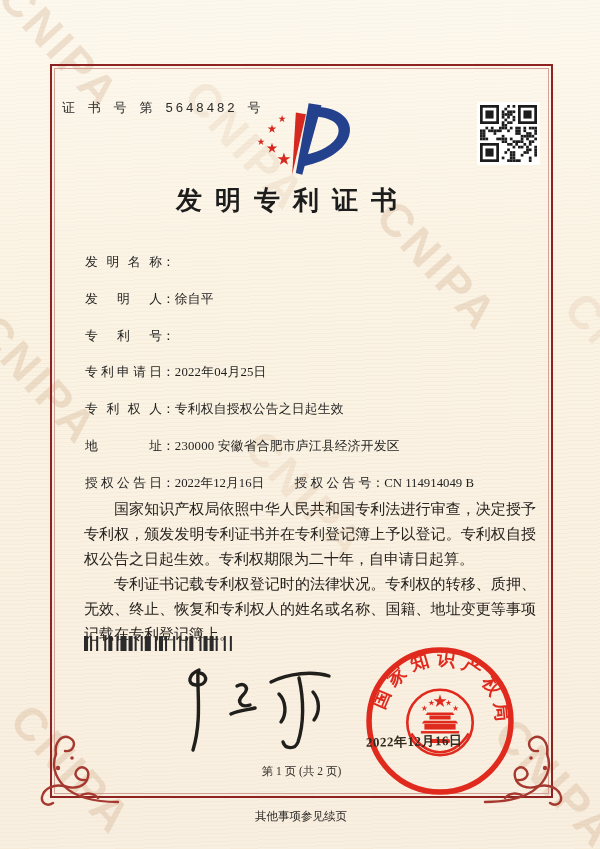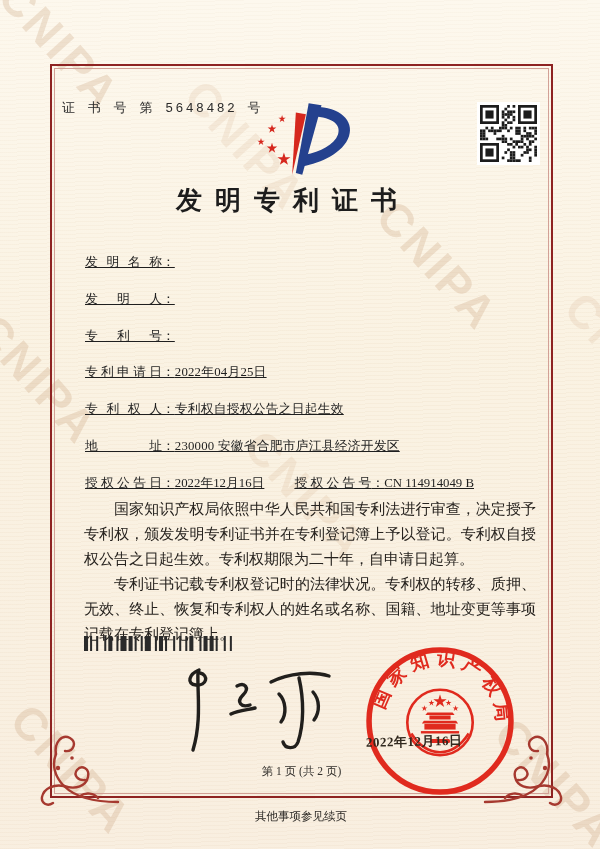--- a/index.html
+++ b/index.html
@@ -33,21 +33,21 @@
   .cert-no { position:absolute; left:62px; top:99px; font-size:13px; letter-spacing:2.5px; color:#2b2b2b; z-index:3;font-family:Liberation Mono, monospace; }
   .logo { position:absolute; left:250px; top:96px; width:110px; height:80px; z-index:3; }
   .qr { position:absolute; left:477px; top:102px; width:63px; height:63px; background:#fff; padding:3px; z-index:3; }
   .qr svg { width:100%; height:100%; display:block; }
   .title {
     position:absolute; left:50px; top:183px; width:473px; text-align:center;
     font-size:26px; font-weight:bold; letter-spacing:13px; text-indent:13px;
     color:#1d1d1d; z-index:3;
   }
   
-  .rows { position:absolute; left:85px; top:252px; width:458px; z-index:3; font-size:12.8px; color:#1f1f1f;text-decoration:underline; }
+  .rows { position:absolute; left:85px; top:252px; width:458px; z-index:3; font-size:12.8px; color:#1f1f1f; }
   .row { display:flex; align-items:flex-start; height:36.8px; line-height:20px; }
   .row .lab { display:inline-block; width:77px; text-align:justify; text-align-last:justify; flex:0 0 77px; }
   .row .col { flex:0 0 auto; }
   .row .val { flex:1 1 auto; letter-spacing:.2px; }
   .pair2 { display:flex; margin-left:30px; }
   .pair2 .lab { width:77px; flex:0 0 77px; display:inline-block; text-align:justify; text-align-last:justify; }
   
   .paras { position:absolute; left:84px; top:497px; width:452px; z-index:3;
            font-size:15px; line-height:25px; color:#26221e; text-align:justify; }
   .paras p { text-indent:2em; }
@@ -247,20 +247,21 @@
   <div class="title">发明专利证书</div>
 
   <div class="rows">
     <div class="row">
       <span class="lab">发明名称</span>
         <span class="col">：</span>
     </div>
     <div class="row">
       <span class="lab">发明人</span>
         <span class="col">：</span>
+        <span class="val">徐自平</span>
     </div>
     <div class="row">
       <span class="lab">专利号</span>
         <span class="col">：</span>
     </div>
     <div class="row">
       <span class="lab">专利申请日</span>
         <span class="col">：</span>
         <span class="val">2022年04月25日</span>
     </div>

